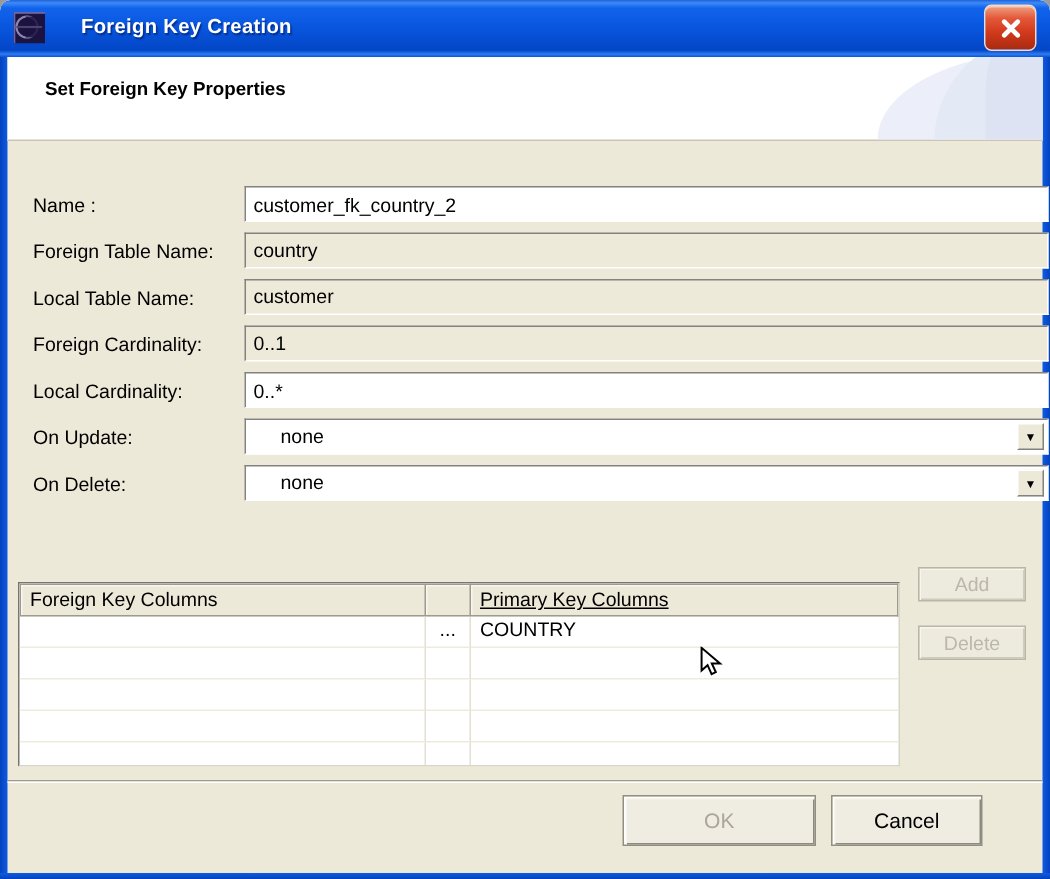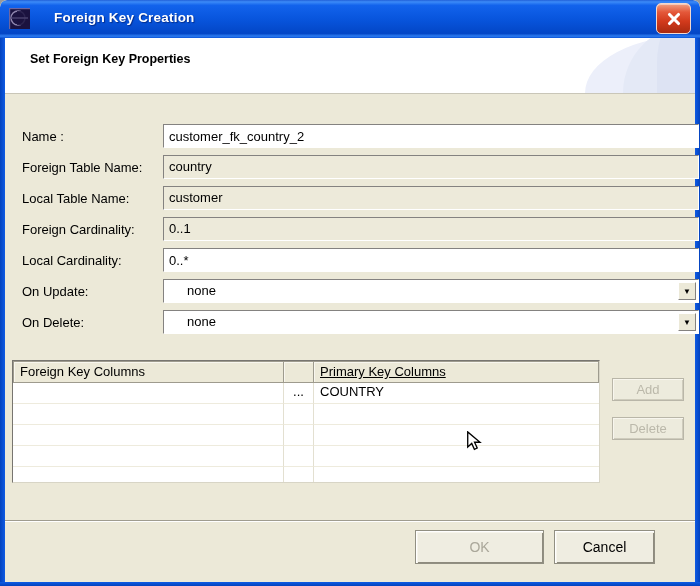--- a/index.html
+++ b/index.html
@@ -66,21 +66,21 @@
     position:absolute; right:2px; top:2px; width:18px; height:18px;
     background:#ECE9D8;
     border-top:1px solid #ffffff; border-left:1px solid #ffffff;
     border-bottom:1px solid #848280; border-right:1px solid #848280;
     display:flex; align-items:center; justify-content:center;
     font-size:8px; color:#000; cursor:default;
   }
 
   
   .grid {
-    position:absolute; left:12px; top:360px; width:588px; height:123px;
+    position:absolute; left:12px; top:388px; width:588px; height:123px;
     background:#ffffff; overflow:hidden;
     border-top:1px solid #777570; border-left:1px solid #777570;
     border-bottom:1px solid #d8d5c6; border-right:1px solid #d8d5c6;
   }
   .grid-header { display:flex; height:22px; background:#ECE9D8; }
   .gh-cell {
     border:1px solid #9e9b8e; border-left:none;
     box-shadow:inset 1px 1px 0 #f8f6ee;
     font-size:13px; color:#000; padding:2px 6px;
     white-space:nowrap; overflow:hidden;

